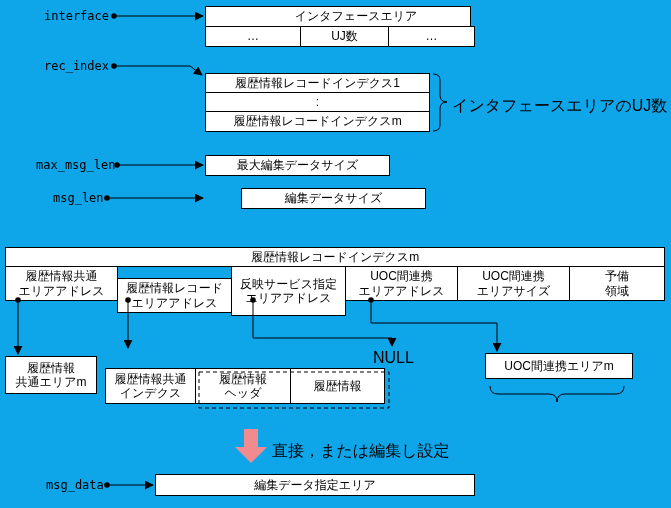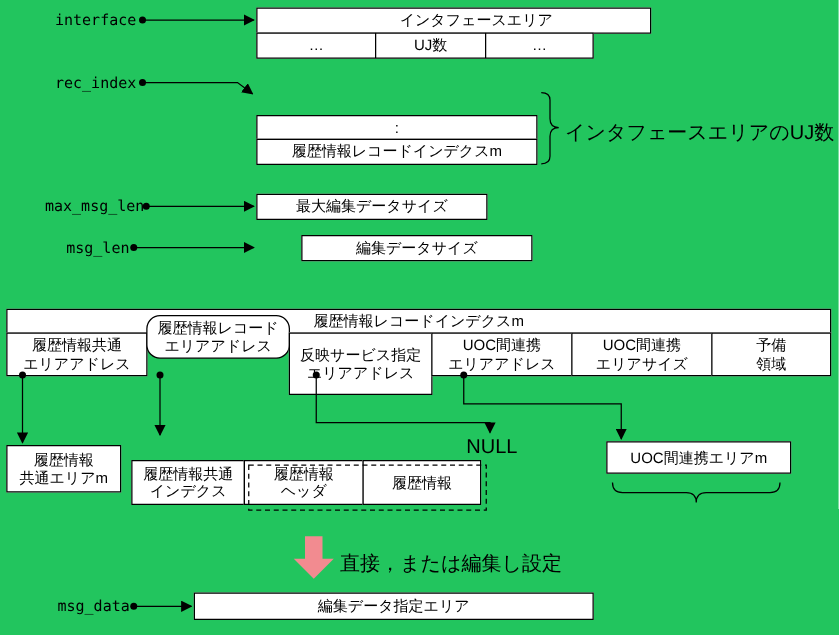--- a/index.html
+++ b/index.html
@@ -1,18 +1,18 @@
 <!DOCTYPE html>
 <html><head>
 <meta charset="utf-8">
 <style>
   * { margin:0; padding:0; box-sizing:border-box; }
   html,body { background:#ffffff; }
   body { font-family:"Liberation Sans","DejaVu Sans",sans-serif; color:#000; }
-  .canvas { position:relative; width:671px; height:508px; background:#22c55e; overflow:hidden; font-size:12px; }
+  .canvas { position:relative; width:671px; height:508px; background:#0ea5e9; overflow:hidden; font-size:12px; }
   .box {
     position:absolute; background:#fff; border:1px solid #000;
     display:flex; align-items:center; justify-content:center;
     text-align:center; line-height:1.2; font-size:12px; color:#000;
   }
   .box.two-line { flex-direction:column; }
   .plabel {
     position:absolute; font-family:"DejaVu Sans Mono","Liberation Mono",monospace;
     font-size:12px; white-space:nowrap; color:#000;
   }
@@ -23,39 +23,40 @@
 <body>
 
 <div class="canvas">
 
   <div class="plabel" style="left:44px; top:9px;">interface</div>
   <div class="plabel" style="left:44px; top:59px;">rec_index</div>
   <div class="plabel" style="left:36px; top:158px;">max_msg_len</div>
   <div class="plabel" style="left:53px; top:191px;">msg_len</div>
   <div class="plabel" style="left:46px; top:478px;">msg_data</div>
 
-  <div class="box" style="left:205px; top:6px;  width:316px; height:21px;padding-left:36px;">インタフェースエリア</div>
+  <div class="box" style="left:205px; top:6px;  width:266px; height:21px;padding-left:36px;">インタフェースエリア</div>
   <div class="box" style="left:205px; top:26px; width:96px;  height:21px;">…</div>
   <div class="box" style="left:300px; top:26px; width:89px;  height:21px;">UJ数</div>
   <div class="box" style="left:388px; top:26px; width:87px;  height:21px;">…</div>
 
+  <div class="box" style="left:205px; top:73px;  width:225px; height:20px;">履歴情報レコードインデクス1</div>
   <div class="box" style="left:205px; top:92px;  width:225px; height:20px;">:</div>
   <div class="box" style="left:205px; top:111px; width:225px; height:21px;">履歴情報レコードインデクスm</div>
   <div class="note" style="left:452px; top:96px;">インタフェースエリアのUJ数</div>
 
   <div class="box" style="left:205px; top:155px; width:185px; height:21px;">最大編集データサイズ</div>
   <div class="box" style="left:205px; top:188px; width:185px; height:21px;margin-left:36px;">編集データサイズ</div>
 
   <div class="box" style="left:5px; top:247px; width:660px; height:20px;">履歴情報レコードインデクスm</div>
 
   <div class="box two-line" style="left:5px;   top:266px; width:113px; height:35px;">
     <span>履歴情報共通</span>
     <span>エリアアドレス</span>
   </div>
-  <div class="box two-line" style="left:117px; top:252px; width:115px; height:35px;border-radius:11px;">
+  <div class="box two-line" style="left:117px; top:278px; width:115px; height:35px;">
     <span>履歴情報レコード</span>
     <span>エリアアドレス</span>
   </div>
   <div class="box two-line" style="left:231px; top:266px; width:115px; height:50px;">
     <span>反映サービス指定</span>
     <span>エリアアドレス</span>
   </div>
   <div class="box two-line" style="left:345px; top:266px; width:113px; height:35px;">
     <span>UOC間連携</span>
     <span>エリアアドレス</span>

